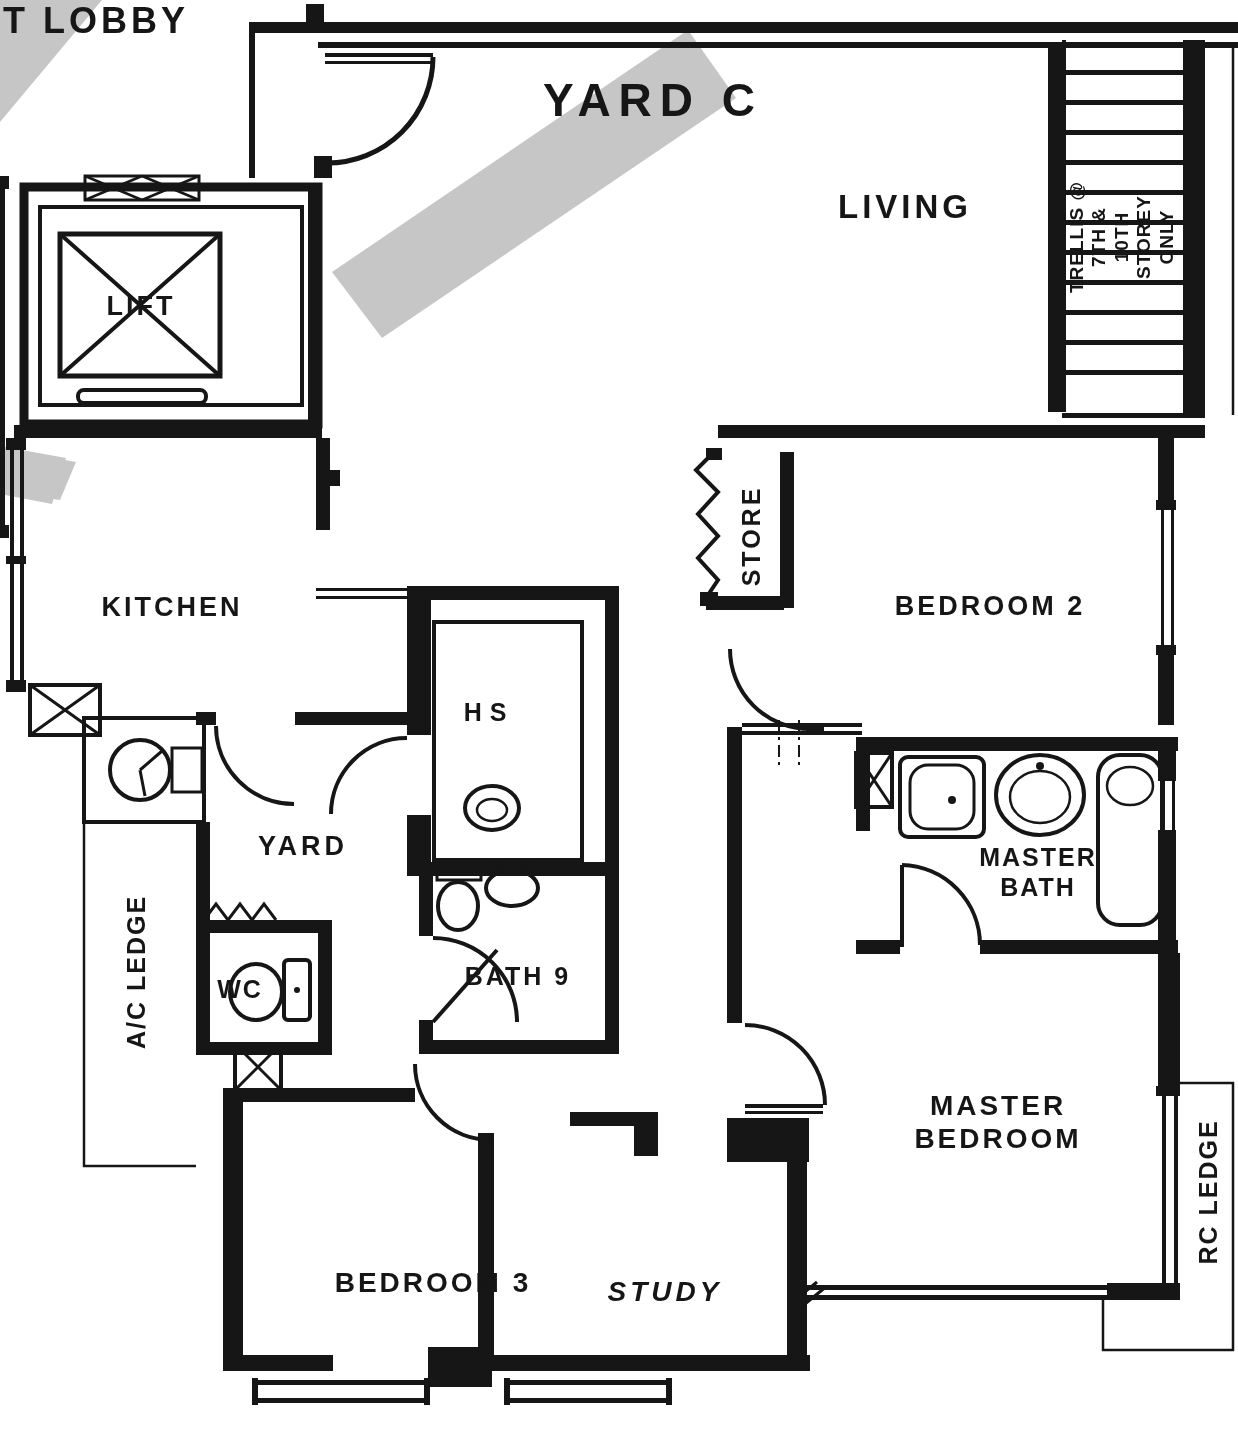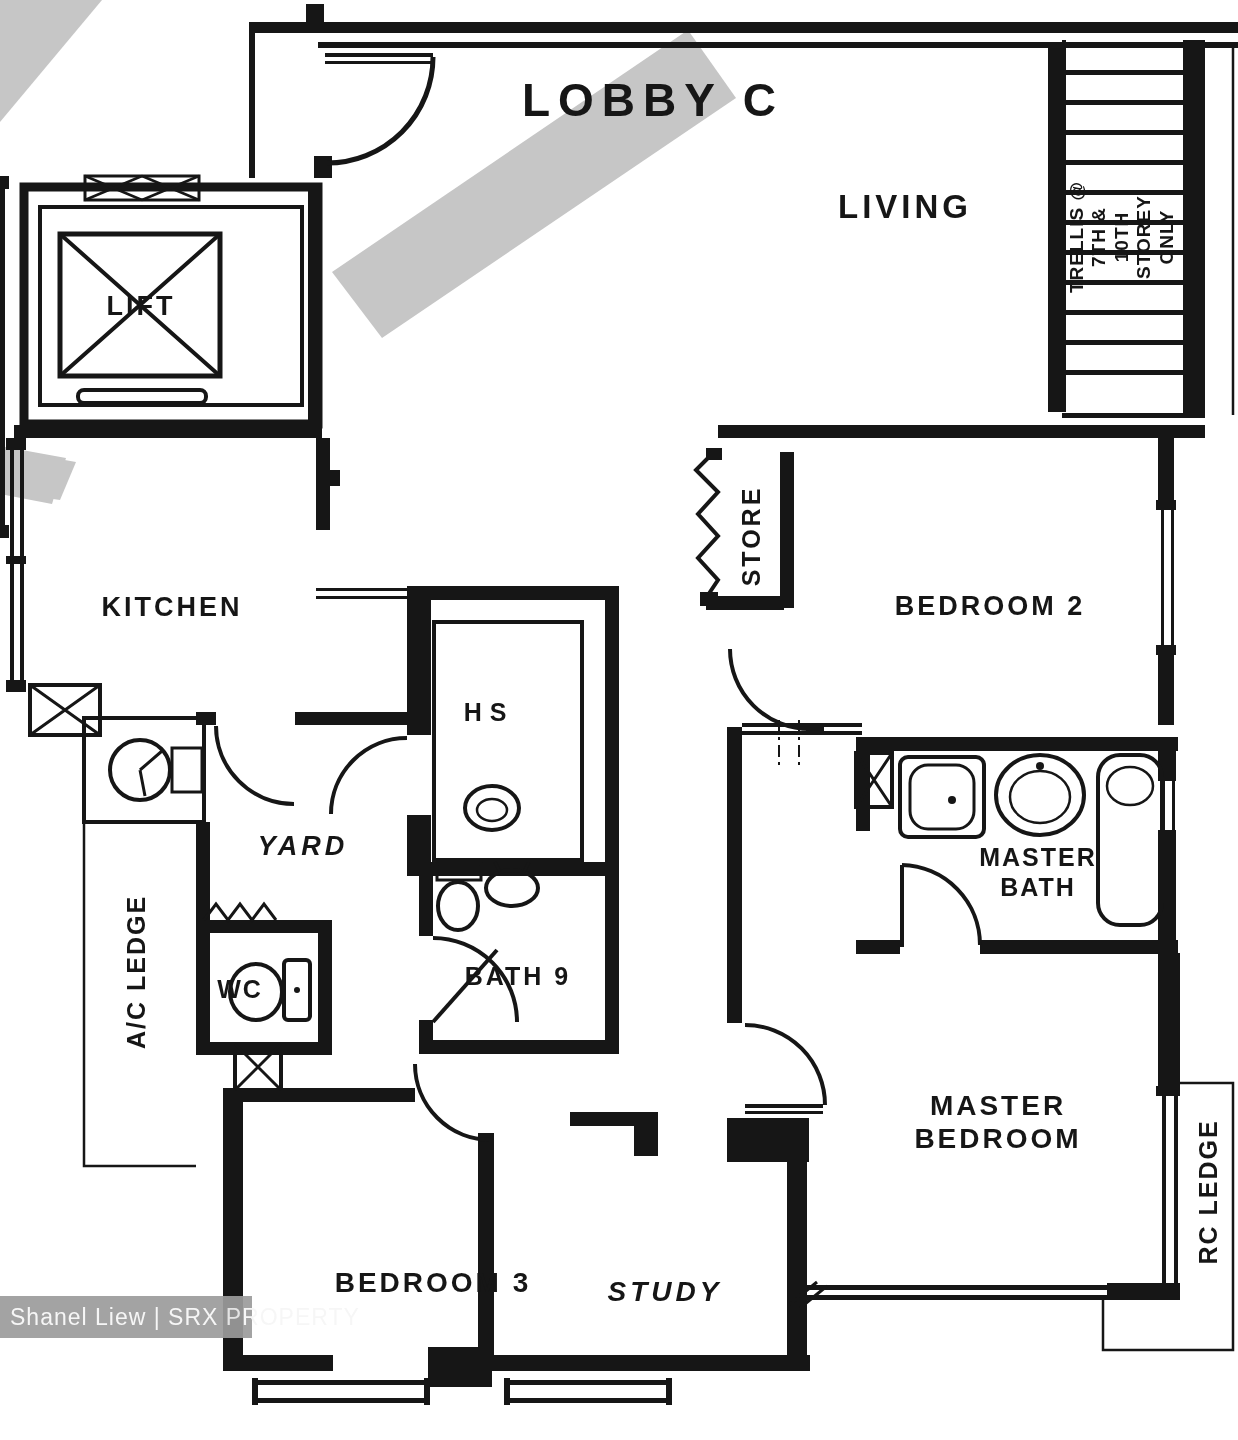--- a/index.html
+++ b/index.html
@@ -270,36 +270,37 @@
       <ellipse class="w" cx="1040" cy="797" rx="30" ry="26" stroke-width="2.5"></ellipse>
       <circle class="f" cx="1040" cy="766" r="4"></circle>
     </g>
 
     <g>
       <rect class="w" x="1098" y="755" width="64" height="170" rx="22" stroke-width="4"></rect>
       <ellipse class="w" cx="1130" cy="786" rx="23" ry="19" stroke-width="2.5"></ellipse>
     </g>
   </svg>
 
-  <div class="lbl" style="left:653px;top:100px;font-size:46px;letter-spacing:8px;">LOBBY C</div>
-
+  <div class="lbl" style="left:653px;top:100px;font-size:46px;letter-spacing:8px;">YARD C</div>
+
+  <div class="lbl" style="left:96px;top:21px;font-size:36px;letter-spacing:4px;">T LOBBY</div>
 
   <div class="lbl" style="left:905px;top:207px;font-size:33px;letter-spacing:4px;">LIVING</div>
 
   <div class="lbl" style="left:141px;top:307px;font-size:27px;letter-spacing:3px;">LIFT</div>
 
   <div class="lbl" style="left:172px;top:580px;font-size:27px;letter-spacing:3px;margin-top:28px;">KITCHEN</div>
 
   <div class="lbl rot" style="left:752px;top:536px;font-size:25px;letter-spacing:3px;">STORE</div>
 
   <div class="lbl" style="left:990px;top:607px;font-size:27px;letter-spacing:3px;">BEDROOM 2</div>
 
   <div class="lbl" style="left:489px;top:713px;font-size:25px;letter-spacing:8px;text-align:right;">HS</div>
 
-  <div class="lbl" style="left:303px;top:847px;font-size:27px;letter-spacing:4px;font-style:italic;">YARD</div>
+  <div class="lbl" style="left:303px;top:847px;font-size:27px;letter-spacing:4px;">YARD</div>
 
   <div class="lbl rot" style="left:137px;top:972px;font-size:25px;letter-spacing:2px;white-space:nowrap;">A/C LEDGE</div>
 
   <div class="lbl" style="left:240px;top:990px;font-size:25px;letter-spacing:2px;">WC</div>
 
   <div class="lbl" style="left:518px;top:977px;font-size:25px;letter-spacing:3px;">BATH 9</div>
 
   <div class="lbl" style="left:1038px;top:872px;font-size:25px;letter-spacing:2px;">MASTER
 BATH</div>
 
@@ -309,17 +310,14 @@
   <div class="lbl" style="left:396px;top:1283px;font-size:28px;letter-spacing:3px;margin-left:37px;">BEDROOM 3</div>
 
   <div class="lbl" style="left:665px;top:1292px;font-size:28px;letter-spacing:4px;font-style:italic;">STUDY</div>
 
   <div class="lbl rot" style="left:1209px;top:1192px;font-size:25px;letter-spacing:2px;white-space:nowrap;">RC LEDGE</div>
 
   <div class="lbl rot" style="left:1122px;top:237px;font-size:19px;letter-spacing:1px;">TRELLIS @
 7TH &amp; 10TH STOREY
 ONLY</div>
 
-  <div class="credit">
-    <span>Shanel Liew | SRX PROPERTY</span>
-  </div>
 
 </div>
 
 </body></html>

